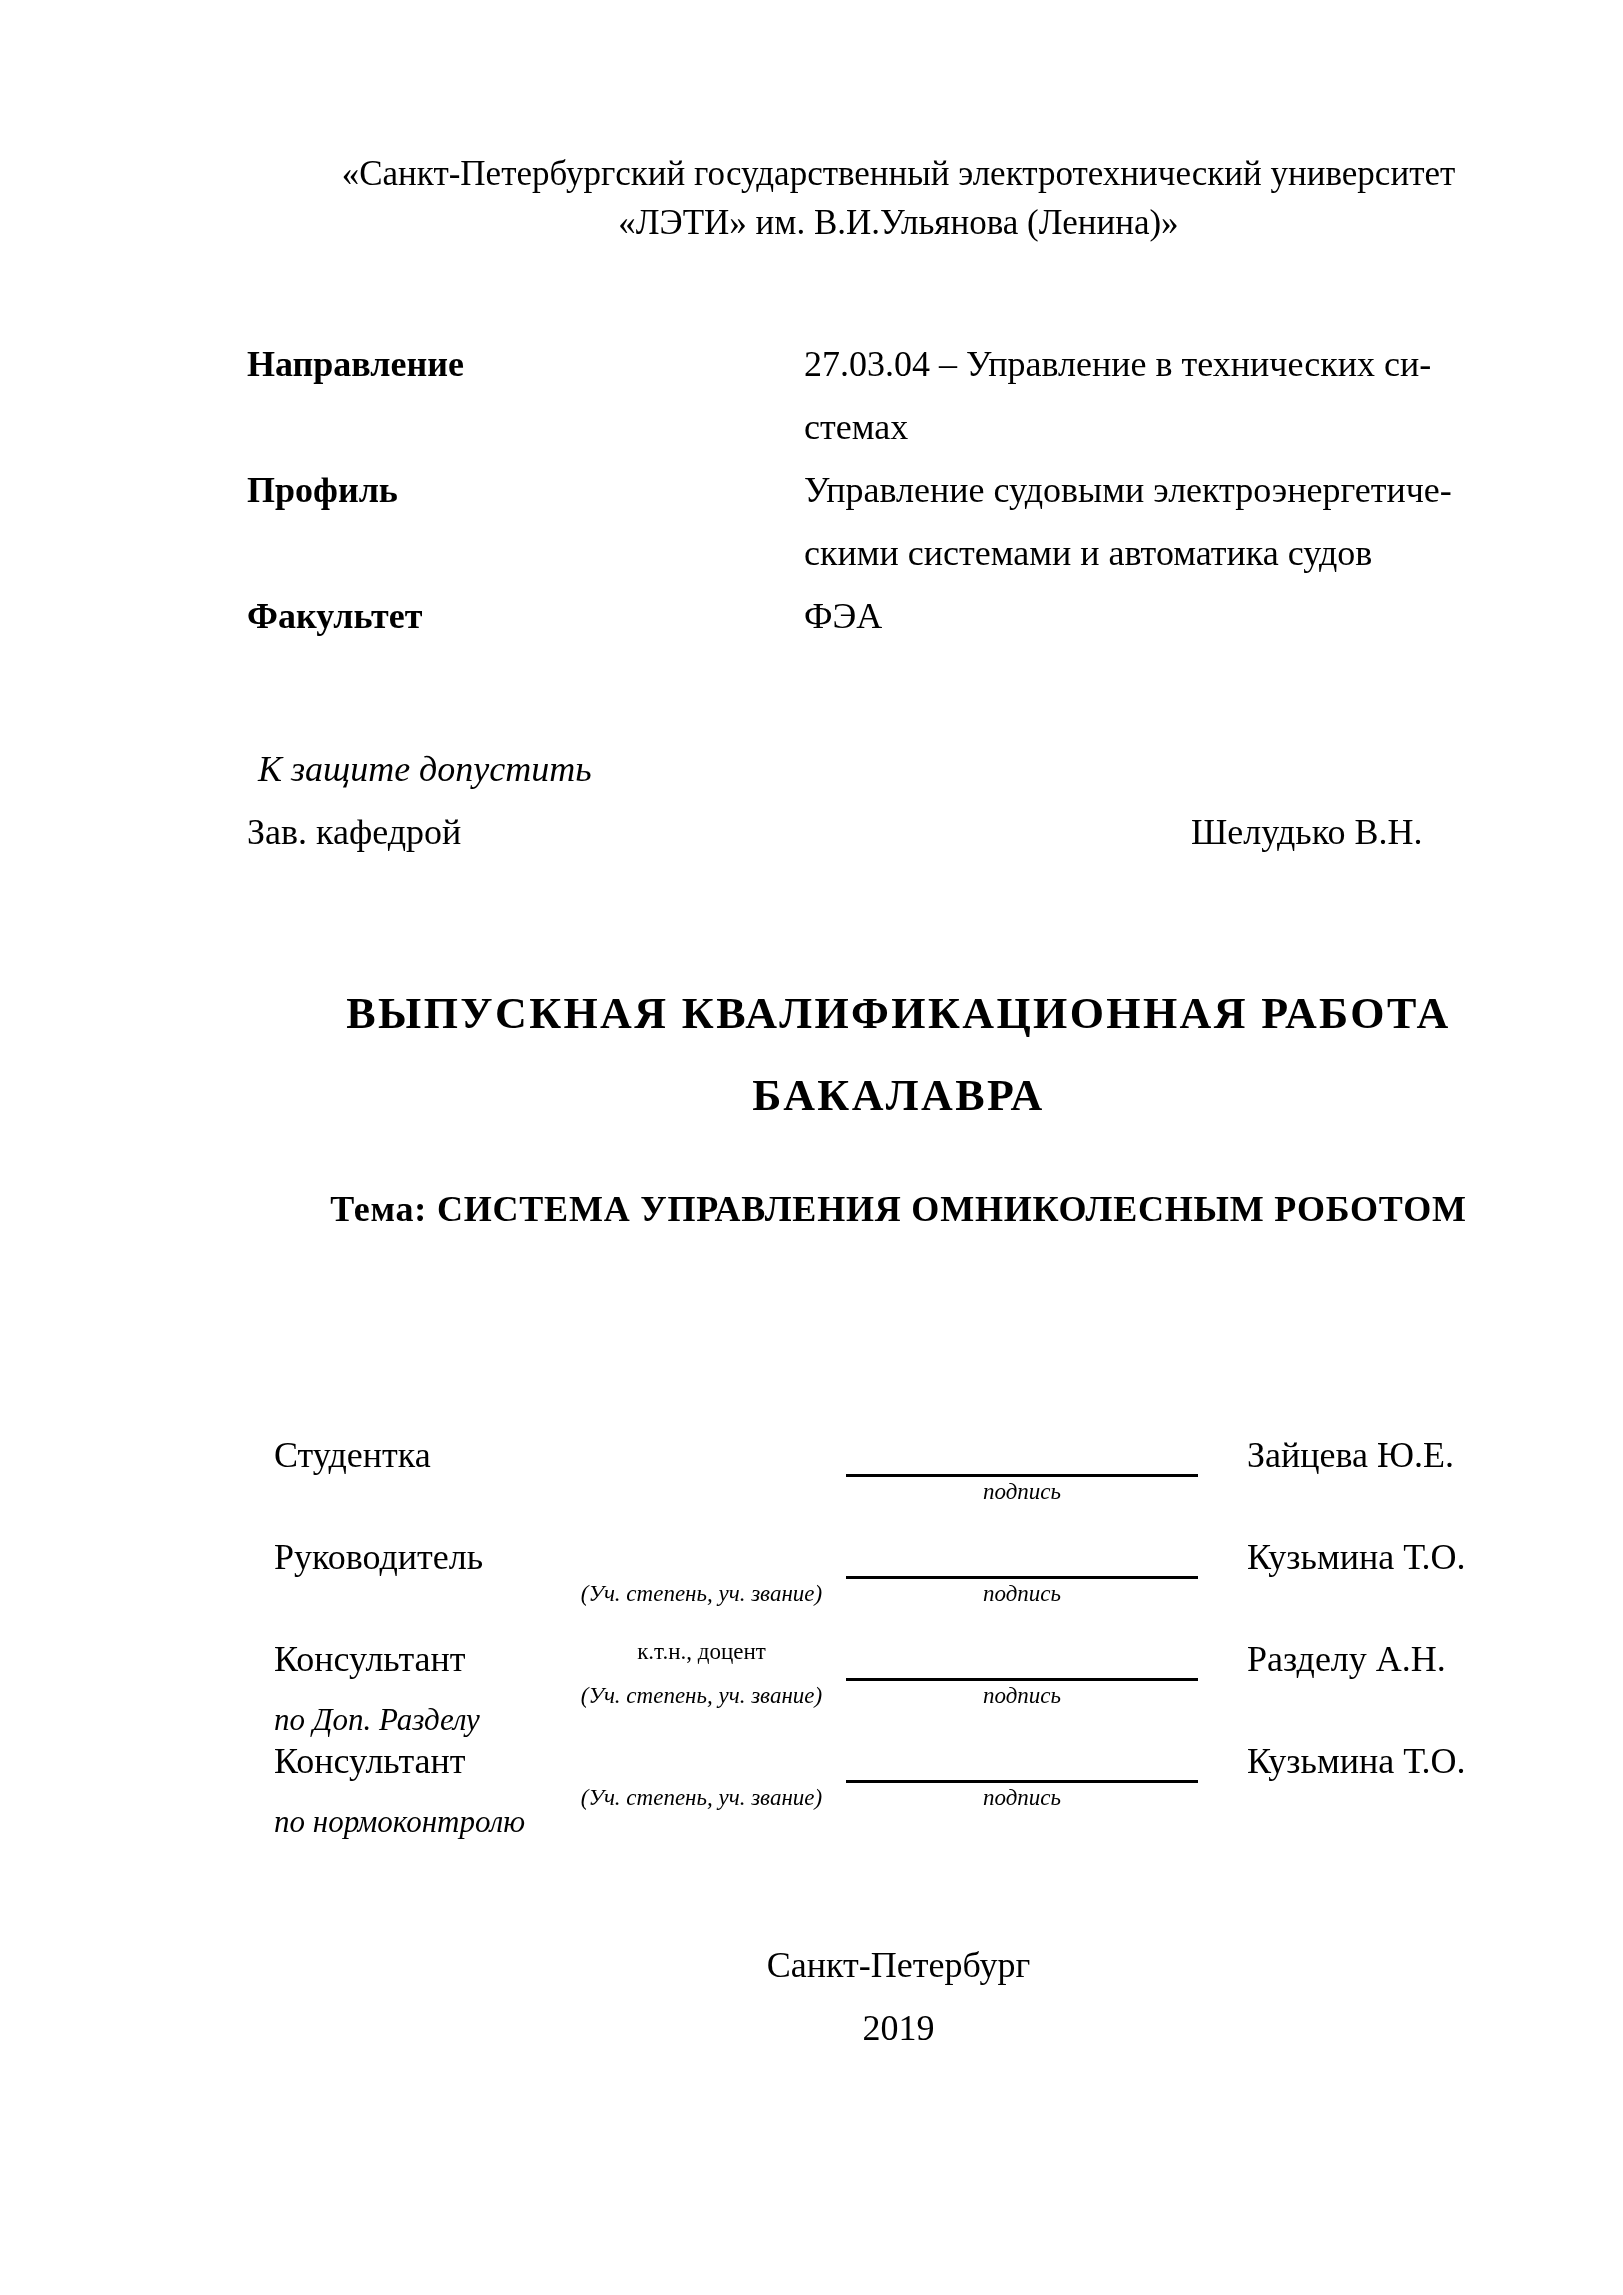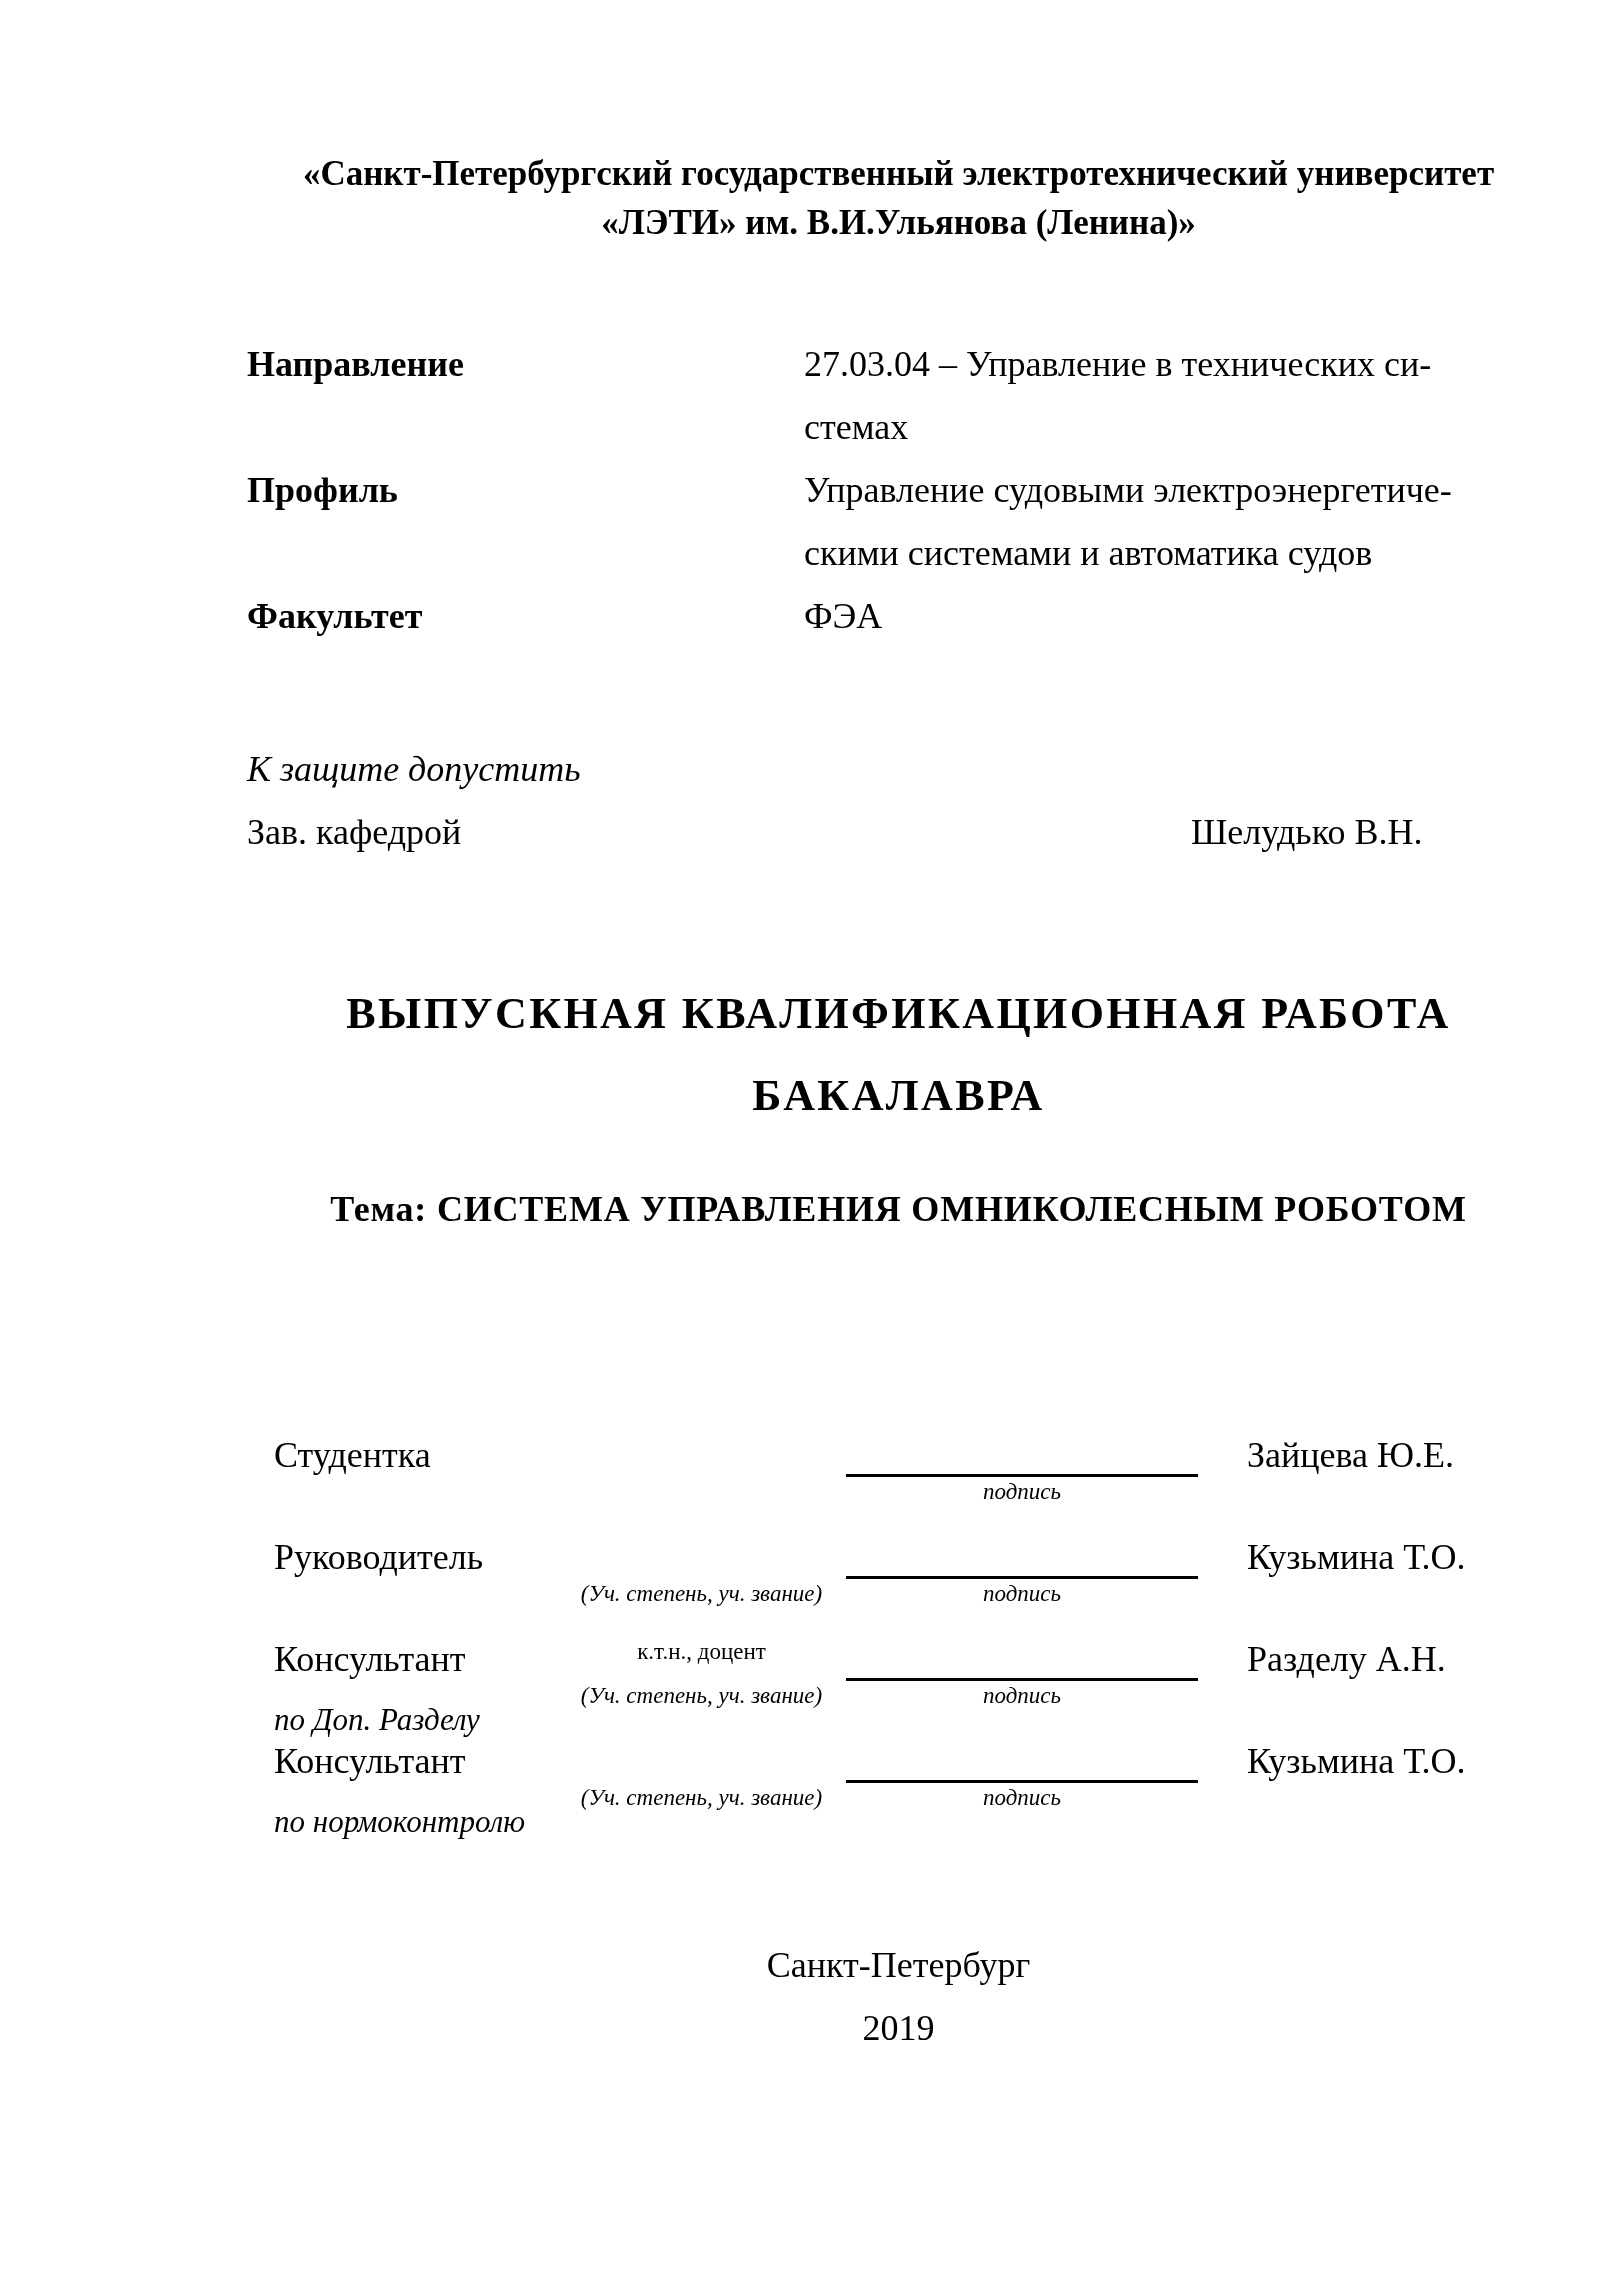--- a/index.html
+++ b/index.html
@@ -8,30 +8,30 @@
     width: 1623px;
     height: 2295px;
     background: #ffffff;
     color: #000000;
     font-family: "Liberation Serif", "DejaVu Serif", serif;
     overflow: hidden;
   }
   
   .centered { position: absolute; left: 247px; width: 1303px; text-align: center; }
 
-  .header { top: 149px; font-weight: bold; font-size: 35px; line-height: 49px; }
+  .header { top: 149px; font-weight: normal; font-size: 35px; line-height: 49px; }
 
   .fields { position: absolute; top: 333px; left: 247px; width: 1303px; font-size: 36px; line-height: 63px; }
   .field-row { display: flex; }
   .field-label { flex: none; width: 557px; font-weight: bold; }
   .field-value { flex: none; }
   .field-value div { white-space: nowrap; }
 
   .admission { position: absolute; top: 738px; left: 247px; width: 1303px; font-size: 36px; line-height: 63px; }
-  .admission-line1 { font-style: italic; }
+  .admission-line1 { font-style: italic; margin-left: 11px; }
   .admission-row { position: relative; }
   .admission-name { position: absolute; left: 944px; top: 0; white-space: nowrap; }
 
   .title { top: 973px; font-weight: bold; font-size: 44px; line-height: 82px; letter-spacing: 2.4px; }
 
   .theme { top: 1182px; font-weight: bold; font-size: 36px; line-height: 55px; letter-spacing: 0.8px; }
 
   .signatures { position: absolute; top: 1433px; left: 247px; width: 1303px; font-size: 36px; }
   .sig-row { position: relative; height: 102px; margin-left: 27px; }
   .sig-role { position: absolute; left: 0; top: 1.6px; line-height: 41px; white-space: nowrap; }

